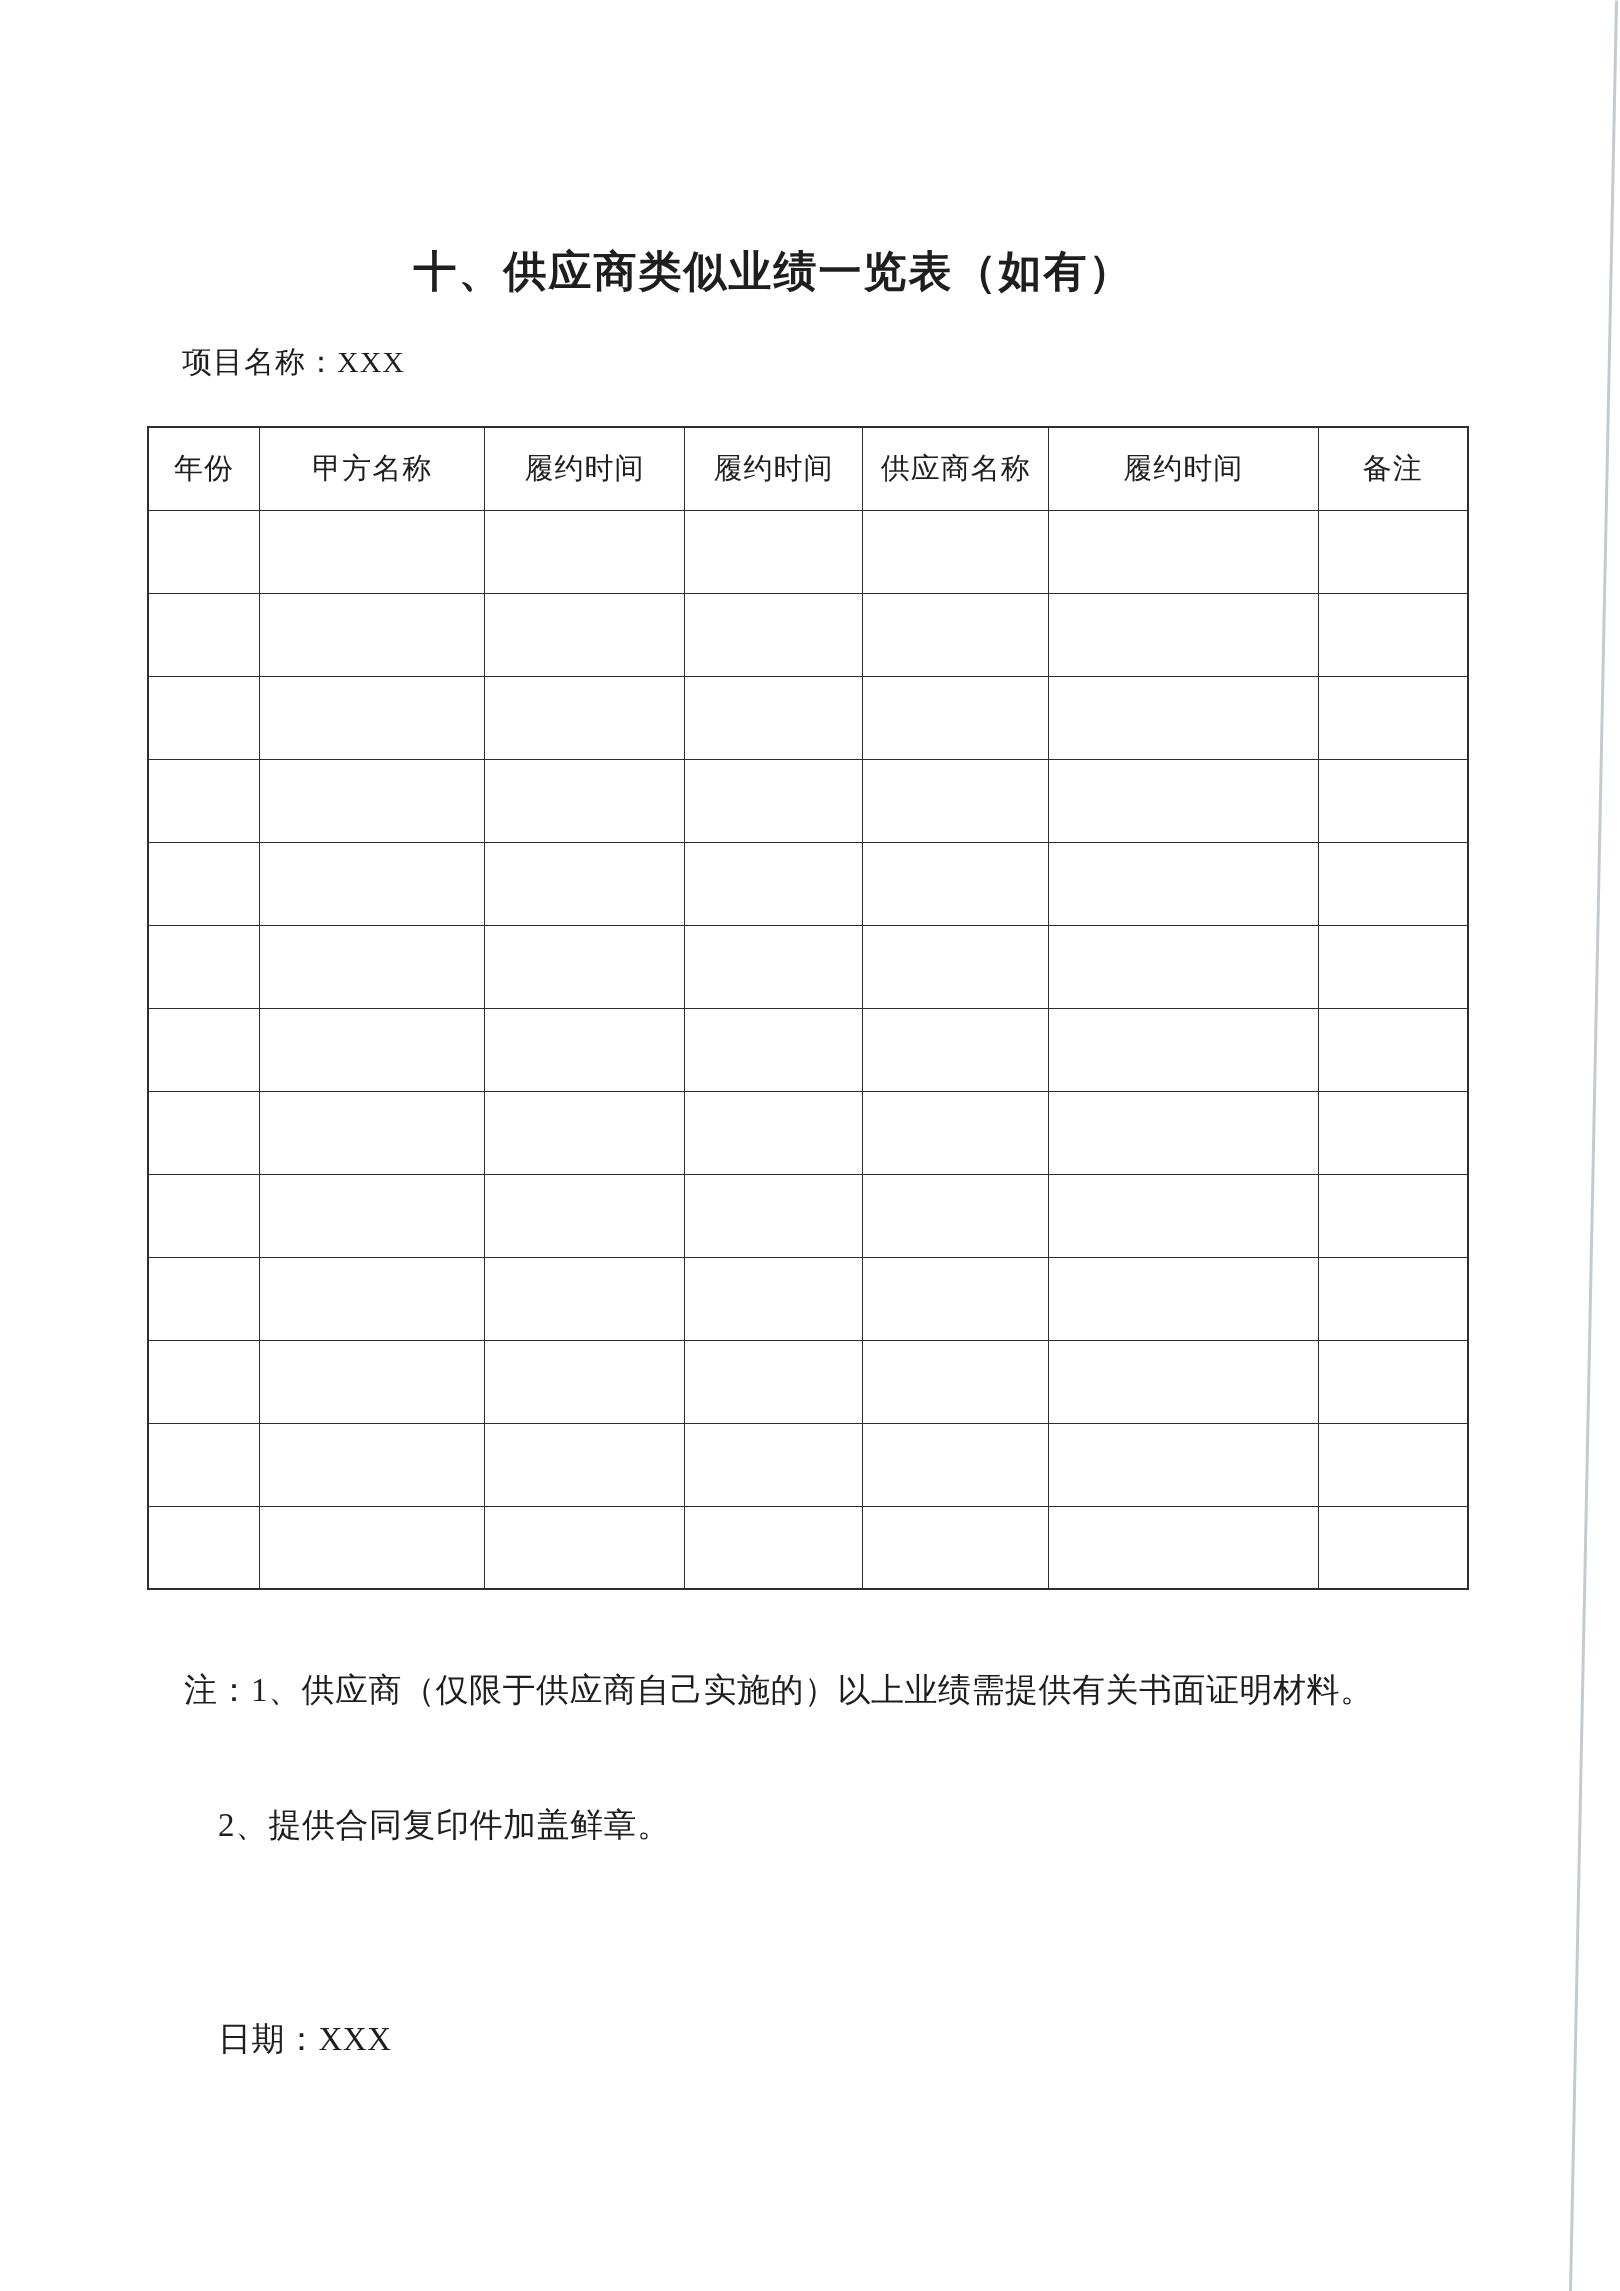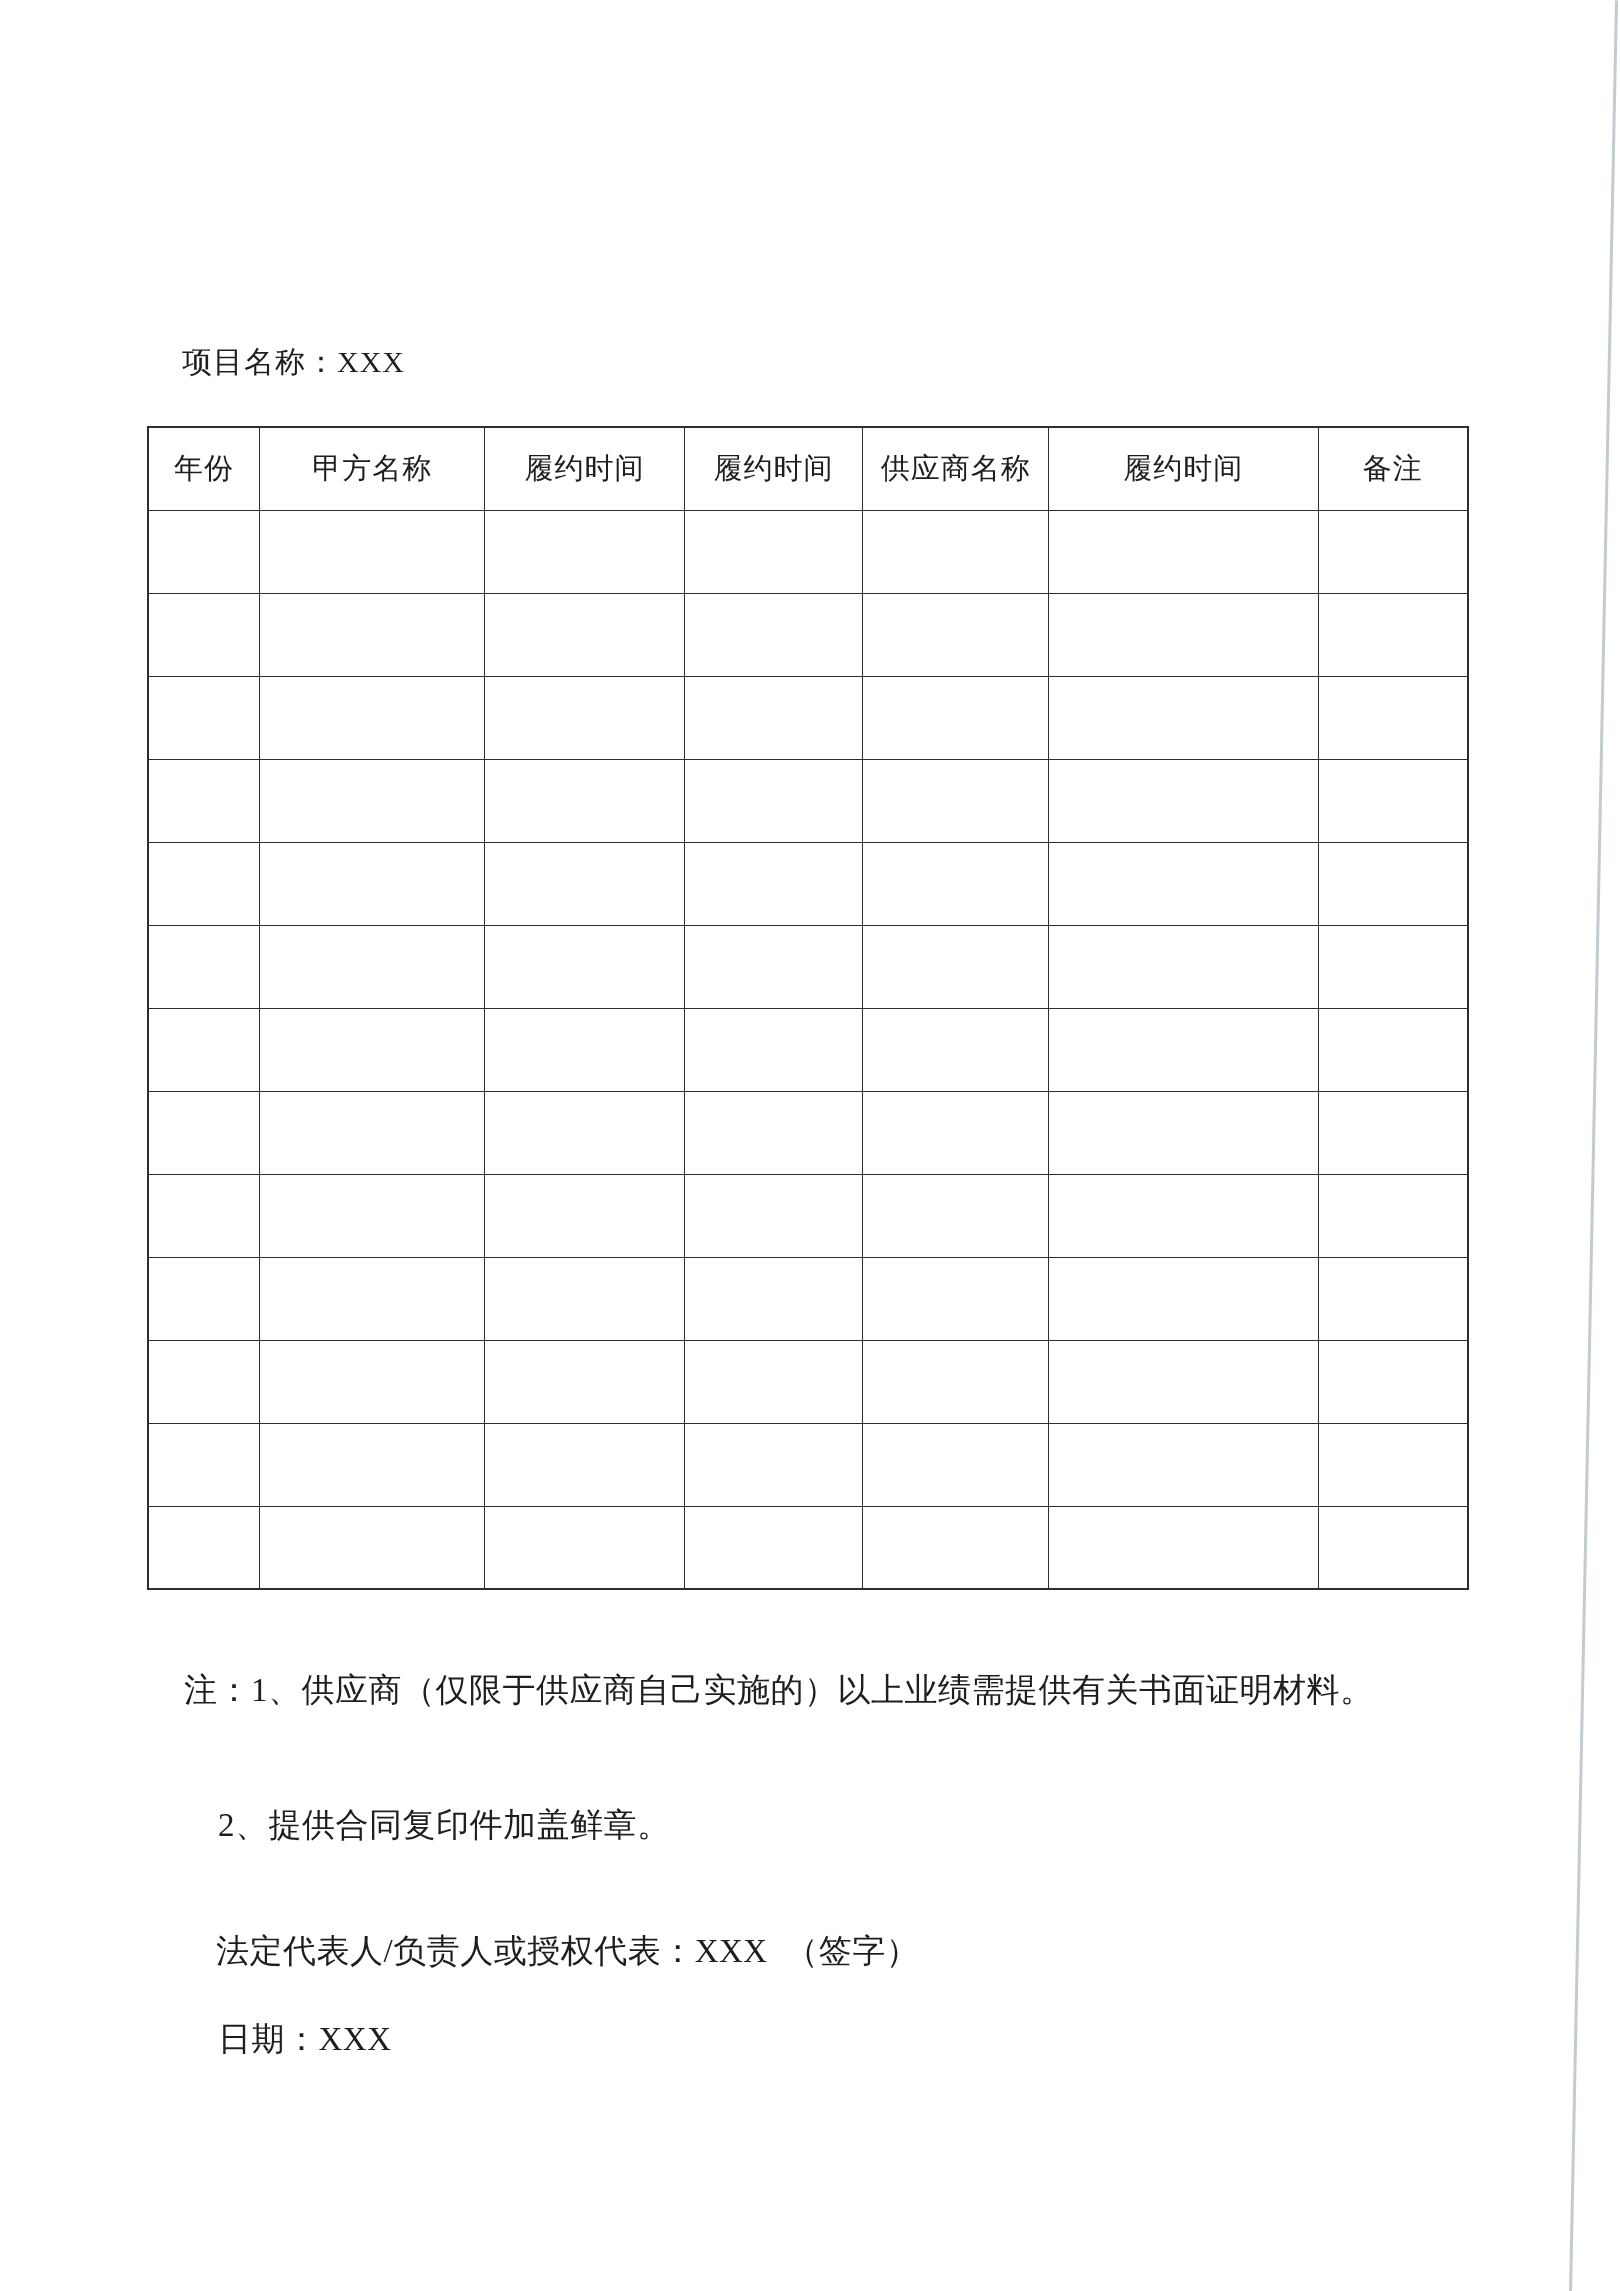--- a/index.html
+++ b/index.html
@@ -86,20 +86,21 @@
     opacity:0.85;
   }
 </style>
 </head>
 <body>
 
 <div class="page">
 
   <div class="scan-edge"></div>
 
+  <h1 class="doc-title">十、供应商类似业绩一览表（如有）</h1>
 
   <div class="project-line">项目名称：XXX</div>
 
   <table class="perf">
       <colgroup>
         <col style="width: 8.45%;">
         <col style="width: 17.06%;">
         <col style="width: 15.1%;">
         <col style="width: 13.54%;">
         <col style="width: 14.08%;">
@@ -236,18 +237,17 @@
           <td></td>
         </tr>
       </tbody>
     </table>
 
   <div class="text-line note-1">注：1、供应商（仅限于供应商自己实施的）以上业绩需提供有关书面证明材料。</div>
 
   <div class="text-line note-2">2、提供合同复印件加盖鲜章。</div>
 
 
-  <div class="text-line sig-legal">法定代表人/负责人或授权代表：XXX  （签字）</div>
 
   <div class="text-line sig-date">日期：XXX</div>
 
 </div>
 
 
 </body></html>

